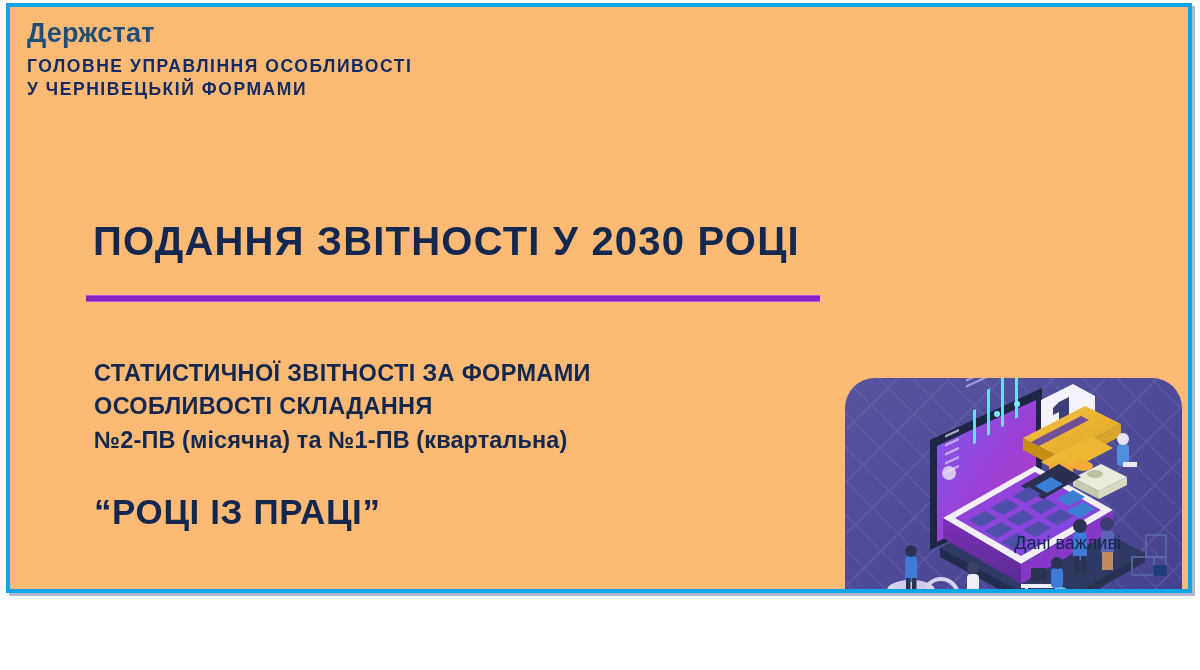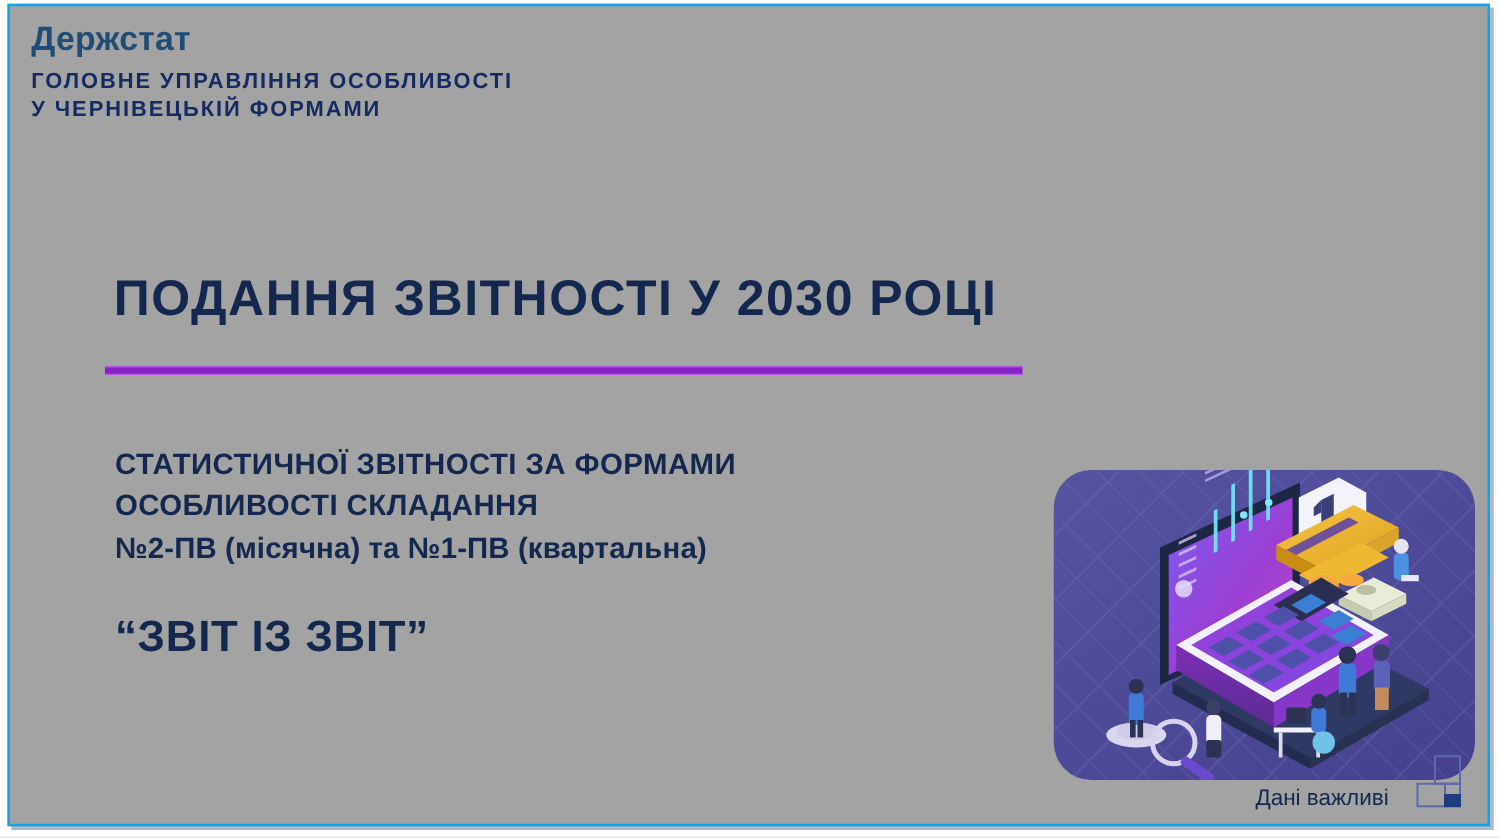--- a/index.html
+++ b/index.html
@@ -13,23 +13,23 @@
     height: 670px;
     overflow: hidden;
     font-family: "Liberation Sans", sans-serif;
   }
 
   .slide {
     position: absolute;
     left: 6px;
     top: 3px;
     width: 1186px;
-    height: 658px;
-    background: #a3a3a3;
-    border: 2px solid #0ea5e9;
+    height: 590px;
+    background: #fdba74;
+    border: 4px solid #0ea5e9;
     box-sizing: border-box;
     box-shadow: 3px 3px 0 rgba(110,125,165,0.55);
     overflow: hidden;
   }
 
   
   .brand {
     position: absolute;
     left: 17px;
     top: 12px;
@@ -124,22 +124,22 @@
     background-size: 34px 34px, 52px 52px;
   }
   .illu-svg { position: absolute; inset: 0; }
 
   
   .footer {
     position: absolute;
     right: 14px;
     bottom: 10px;
     display: flex;
-    align-items: flex-end;
-    gap: 21px;
+    align-items: flex-start;
+    gap: 9px;
   }
   .footer-text {
     font-size: 18px;
     font-weight: 400;
     color: #13274f;
     white-space: nowrap;
   }
   .footer-logo { width: 44px; height: 46px; display: block; }
 </style>
 </head>
@@ -158,21 +158,21 @@
   <div class="title">ПОДАННЯ ЗВІТНОСТІ У 2030 РОЦІ</div>
 
   <div class="divider"></div>
 
   <div class="subtitle">
     <span class="ln">СТАТИСТИЧНОЇ ЗВІТНОСТІ ЗА ФОРМАМИ</span>
     <span class="ln">ОСОБЛИВОСТІ СКЛАДАННЯ</span>
     <span class="ln mixed">№2-ПВ (місячна) та №1-ПВ (квартальна)</span>
   </div>
 
-  <div class="quote-title">“ЗВІТ ІЗ ЗВІТ”</div>
+  <div class="quote-title">“РОЦІ ІЗ ПРАЦІ”</div>
 
   <div class="illustration">
     <div class="circuit"></div>
     <svg class="illu-svg" viewBox="0 0 337 248">
       <defs>
         <linearGradient id="screenGrad" x1="0" y1="0" x2="1" y2="1">
           <stop offset="0%" stop-color="#7b5cf0"></stop>
           <stop offset="55%" stop-color="#9b3fd4"></stop>
           <stop offset="100%" stop-color="#b93fc4"></stop>
         </linearGradient>

